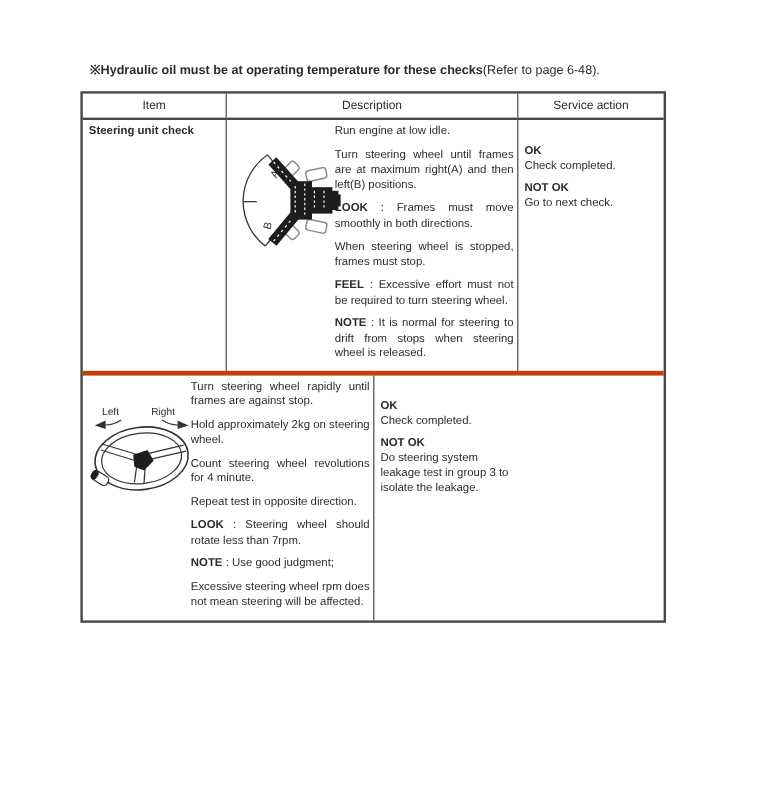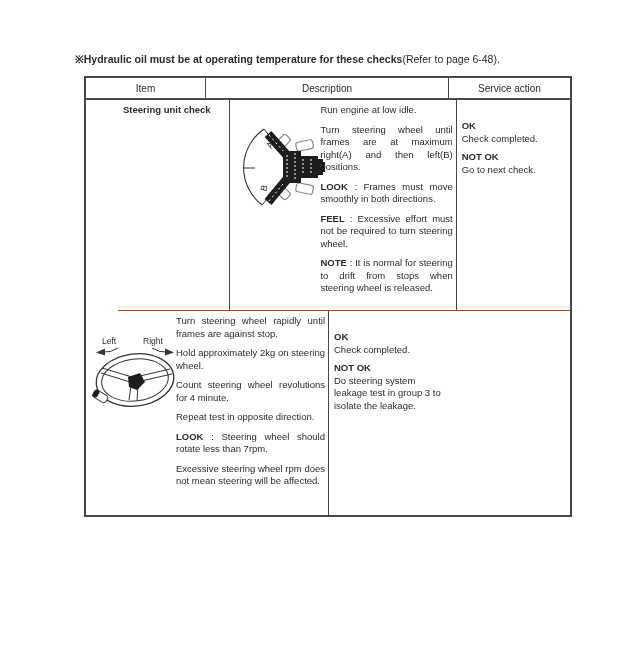--- a/index.html
+++ b/index.html
@@ -4,28 +4,28 @@
 <style>
   * { margin:0; padding:0; box-sizing:border-box; }
   html,body { background:#ffffff; }
   .page {
     position:relative; width:640px; height:666px; background:#ffffff;
     font-family:"Liberation Sans", sans-serif; color:#2d2d2d; overflow:hidden;
   }
   .note { position:absolute; left:75px; top:53px; font-size:10.5px; line-height:13px; color:#2b2b2b; white-space:nowrap; }
   .note b { font-weight:bold; }
 
-  .check-table { position:absolute; left:84px; top:76px; width:488px; border:2px solid #474747; background:#fff; }
+  .check-table { position:absolute; left:67px; top:76px; width:488px; border:2px solid #474747; background:#fff; }
   .thead { display:flex; height:22px; border-bottom:2px solid #474747; }
   .th { font-size:10px; display:flex; align-items:center; justify-content:center; color:#2b2b2b; }
   .c1 { width:120px; border-right:1px solid #474747; }
   .c2 { width:243px; border-right:1px solid #474747; }
   .c3 { width:121px; }
   .trow { display:flex; align-items:stretch; }
-  .row1 { min-height:211px; border-bottom:1px solid #c2410c;margin-left:32px; }
+  .row1 { min-height:211px; border-bottom:4px solid #c2410c; }
   .row2 { min-height:204px; }
   .td { font-size:9.5px; line-height:12.5px; color:#2b2b2b; }
   .item-cell { padding:4px 4px 0 5px; }
   .item-title { font-weight:bold; margin-bottom:1px; }
   .item-note { margin:0; }
   .desc-cell { position:relative; padding:4px 0 0 0; }
   .desc-text { margin-left:90px; margin-right:3px; }
   .desc-text p { margin:0 0 7px 0; text-align:justify; }
   .desc-text p b { font-weight:bold; }
   .service-cell { padding:20px 4px 0 5px; }
@@ -82,20 +82,21 @@
           <rect x="89" y="47" width="3" height="10" fill="#1d1d1d"></rect>
           <line x1="54" y1="40" x2="54" y2="64" stroke="#fff" stroke-width="1" stroke-dasharray="2 2"></line>
           <line x1="62" y1="38" x2="62" y2="66" stroke="#fff" stroke-width="1" stroke-dasharray="2 2"></line>
           <line x1="70" y1="44" x2="70" y2="60" stroke="#fff" stroke-width="1" stroke-dasharray="2 2"></line>
           <line x1="78" y1="44" x2="78" y2="60" stroke="#fff" stroke-width="1" stroke-dasharray="2 2"></line>
         </svg>
         <div class="desc-text">
           <p><b></b> <span>Run engine at low idle.</span></p>
           <p><b></b> <span>Turn steering wheel until frames are at maximum right(A) and then left(B) positions.</span></p>
           <p><b>LOOK</b> <span>: Frames must move smoothly in both directions.</span></p>
+          <p><b></b> <span>When steering wheel is stopped, frames must stop.</span></p>
           <p><b>FEEL</b> <span>: Excessive effort must not be required to turn steering wheel.</span></p>
           <p><b>NOTE</b> <span>: It is normal for steering to drift from stops when steering wheel is released.</span></p>
         </div>
       </div>
       <div class="td c3 service-cell">
         <div class="svc">
           <p class="status">OK</p>
           <p>Check completed.</p>
         </div>
         <div class="svc">
@@ -134,20 +135,21 @@
             <rect x="4" y="58" width="15" height="8" rx="3" fill="#fff" stroke="#333" stroke-width="1"></rect>
             <rect x="4" y="58" width="5" height="8" rx="2.5" fill="#1d1d1d"></rect>
           </g>
         </svg>
         <div class="desc-text">
           <p><b></b> <span>Turn steering wheel rapidly until frames are against stop.</span></p>
           <p><b></b> <span>Hold approximately 2kg on steering wheel.</span></p>
           <p><b></b> <span>Count steering wheel revolutions for 4 minute.</span></p>
           <p><b></b> <span>Repeat test in opposite direction.</span></p>
           <p><b>LOOK</b> <span>: Steering wheel should rotate less than 7rpm.</span></p>
+          <p><b>NOTE</b> <span>: Use good judgment;</span></p>
           <p><b></b> <span>Excessive steering wheel rpm does not mean steering will be affected.</span></p>
         </div>
       </div>
       <div class="td c3 service-cell">
         <div class="svc">
           <p class="status">OK</p>
           <p>Check completed.</p>
         </div>
         <div class="svc">
           <p class="status">NOT OK</p>

